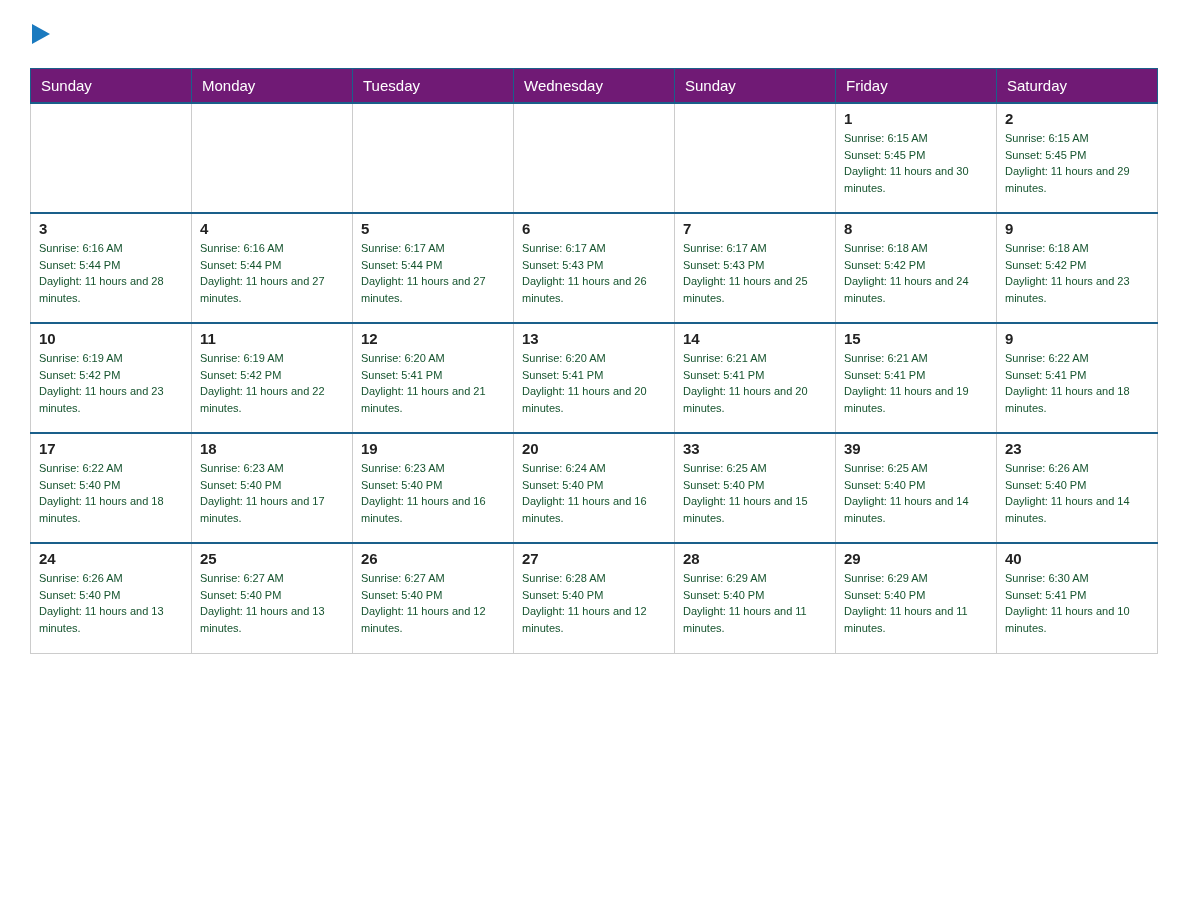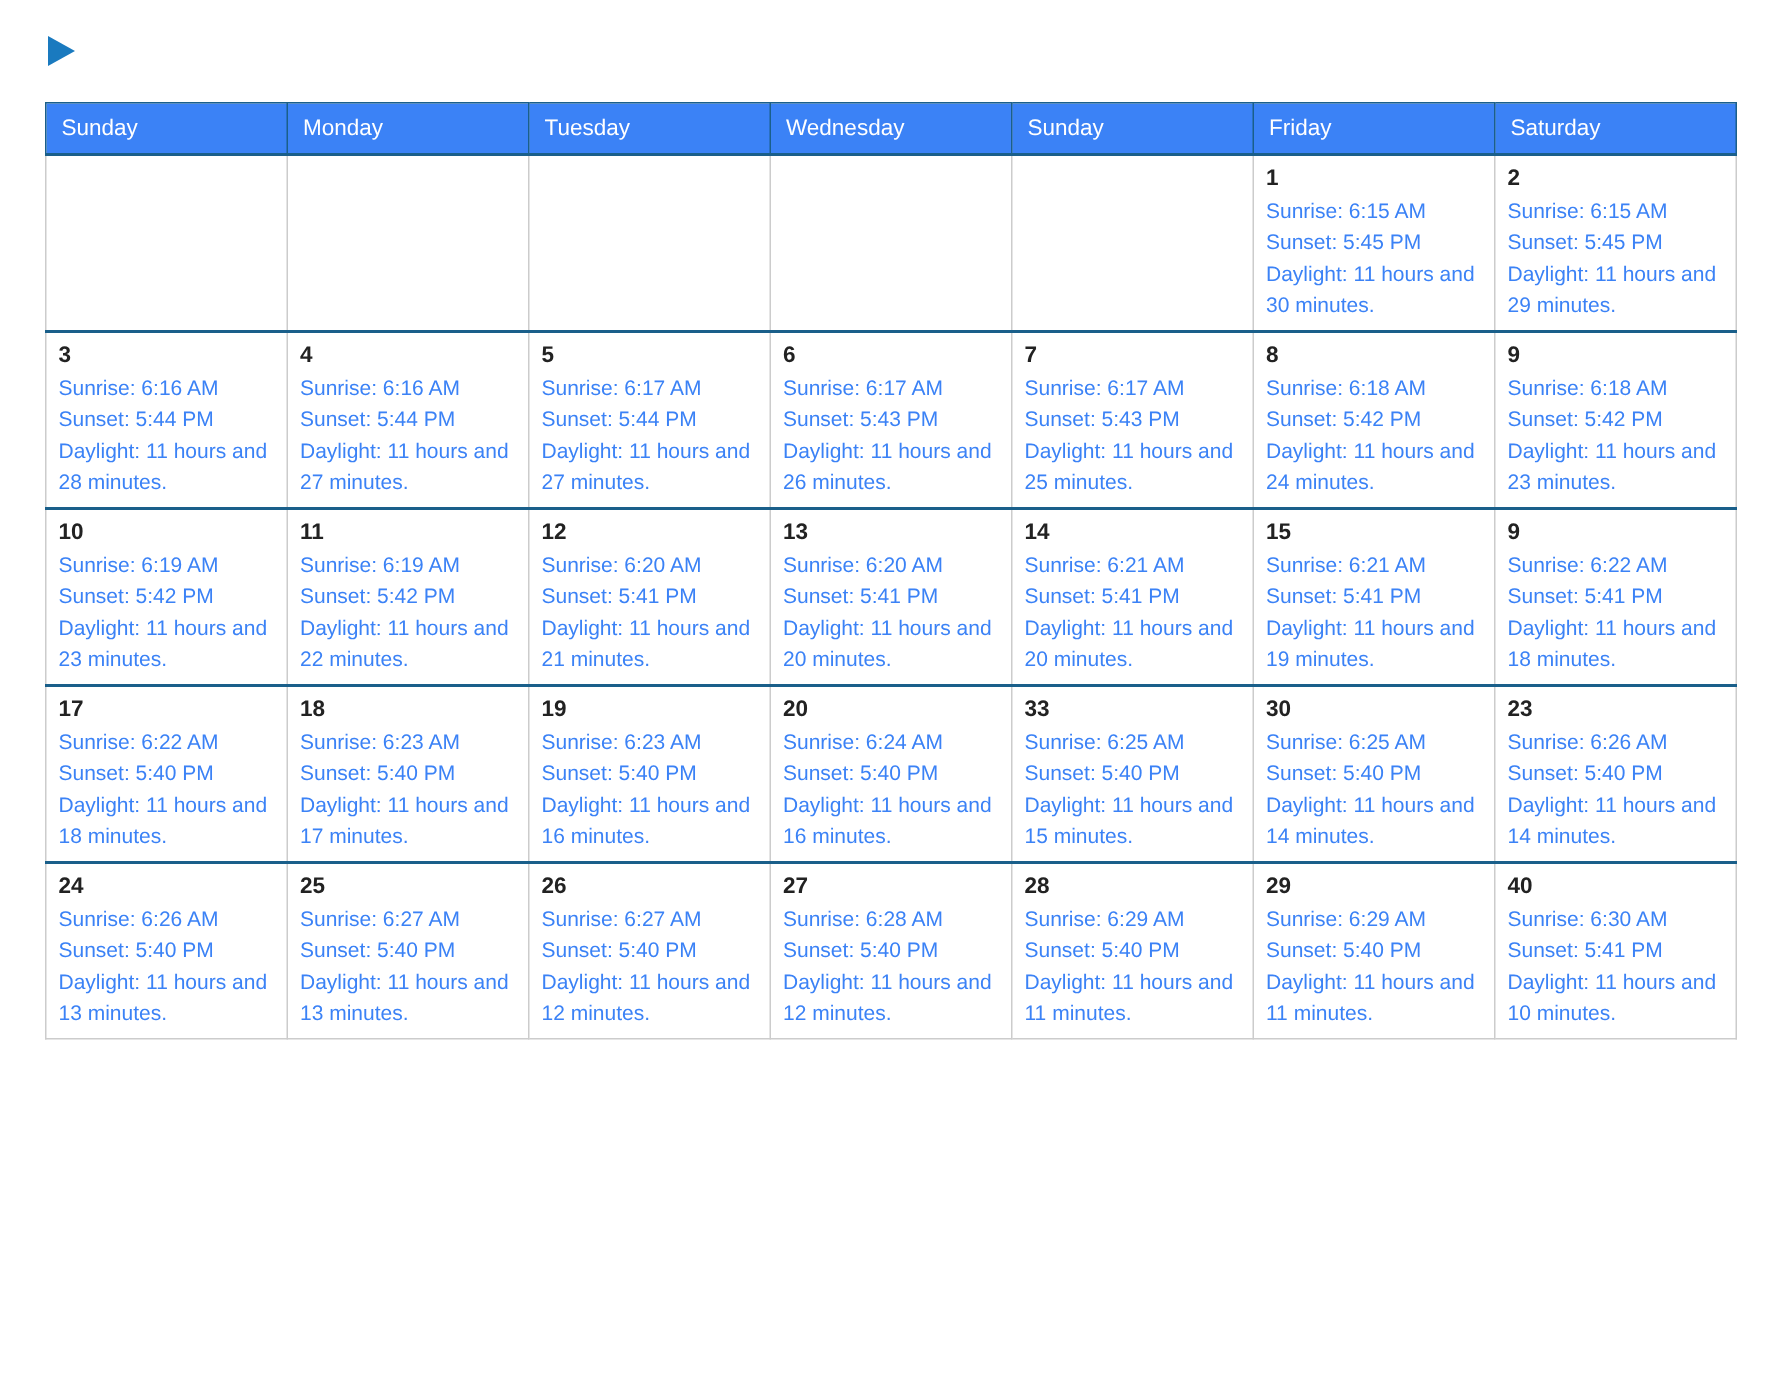--- a/index.html
+++ b/index.html
@@ -29,21 +29,21 @@
       font-size: 22px;
       color: #444;
       margin-top: 4px;
     }
     .calendar {
       width: 100%;
       border-collapse: collapse;
       border: 1px solid #ccc;
     }
     .calendar th {
-      background-color: #3b82f6;
+      background-color: #701a75;
       color: #fff;
       font-size: 15px;
       font-weight: normal;
       padding: 8px 10px;
       text-align: left;
       border: 1px solid #1a5f8a;
     }
     .calendar td {
       width: 14.28%;
       vertical-align: top;
@@ -60,22 +60,22 @@
     .calendar tbody tr:last-child {
       border-bottom: none;
     }
     .day-number {
       font-size: 15px;
       font-weight: bold;
       color: #222;
       margin-bottom: 3px;
     }
     .day-info {
-      font-size: 14px;
-      color: #3b82f6;
+      font-size: 11px;
+      color: #14532d;
       line-height: 1.5;
     }
     .empty-cell {
       background: #fff;
     }
     .logo-wrapper {
       display: flex;
       flex-direction: column;
     }
     .logo-row1 {
@@ -211,21 +211,21 @@
         </td>
         <td>
           <div class="day-number">20</div>
           <div class="day-info">Sunrise: 6:24 AM<br>Sunset: 5:40 PM<br>Daylight: 11 hours and 16 minutes.</div>
         </td>
         <td>
           <div class="day-number">33</div>
           <div class="day-info">Sunrise: 6:25 AM<br>Sunset: 5:40 PM<br>Daylight: 11 hours and 15 minutes.</div>
         </td>
         <td>
-          <div class="day-number">30</div>
+          <div class="day-number">39</div>
           <div class="day-info">Sunrise: 6:25 AM<br>Sunset: 5:40 PM<br>Daylight: 11 hours and 14 minutes.</div>
         </td>
         <td>
           <div class="day-number">23</div>
           <div class="day-info">Sunrise: 6:26 AM<br>Sunset: 5:40 PM<br>Daylight: 11 hours and 14 minutes.</div>
         </td>
       </tr>
       <tr>
         <td>
           <div class="day-number">24</div>

